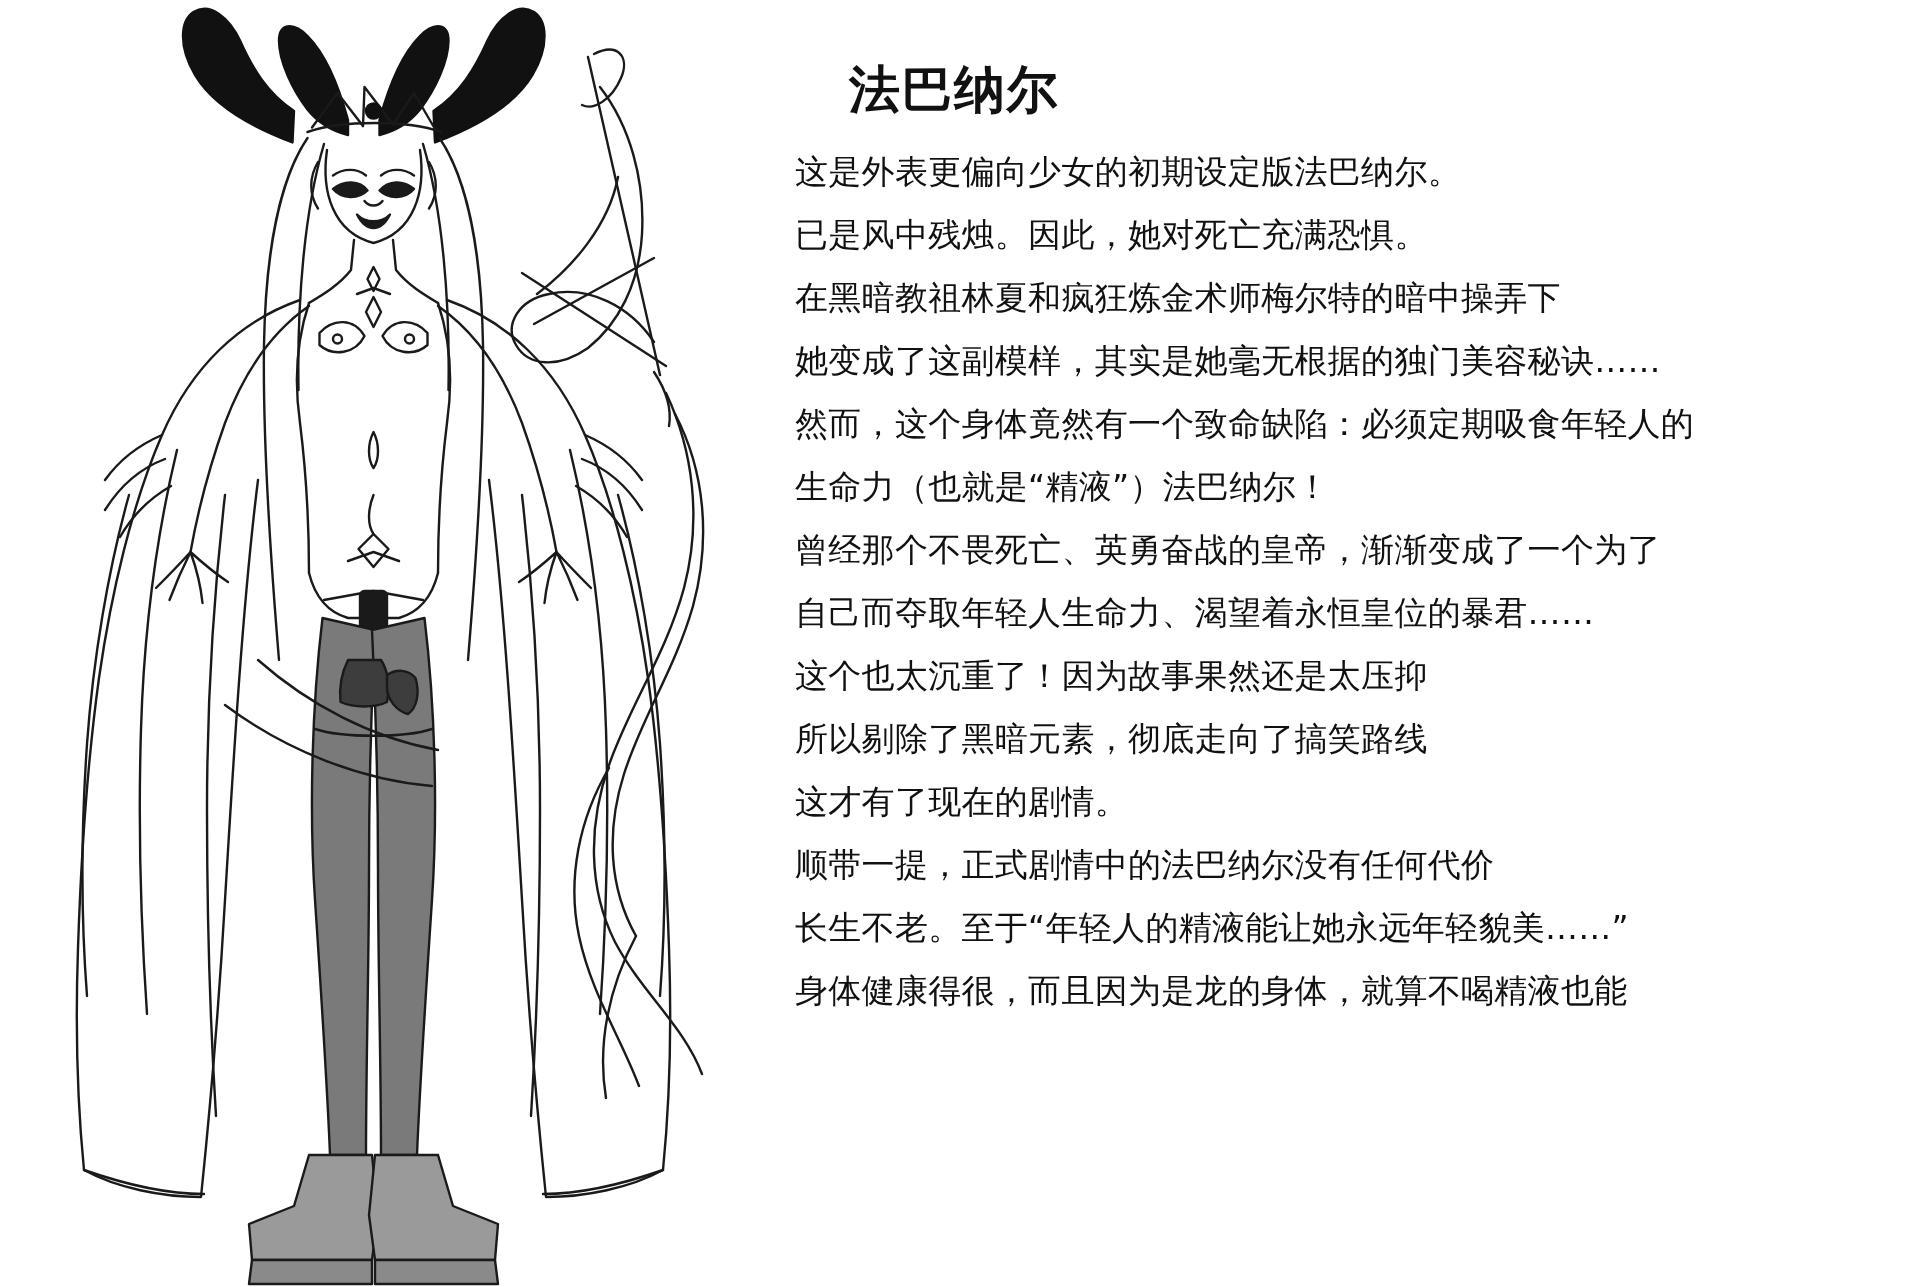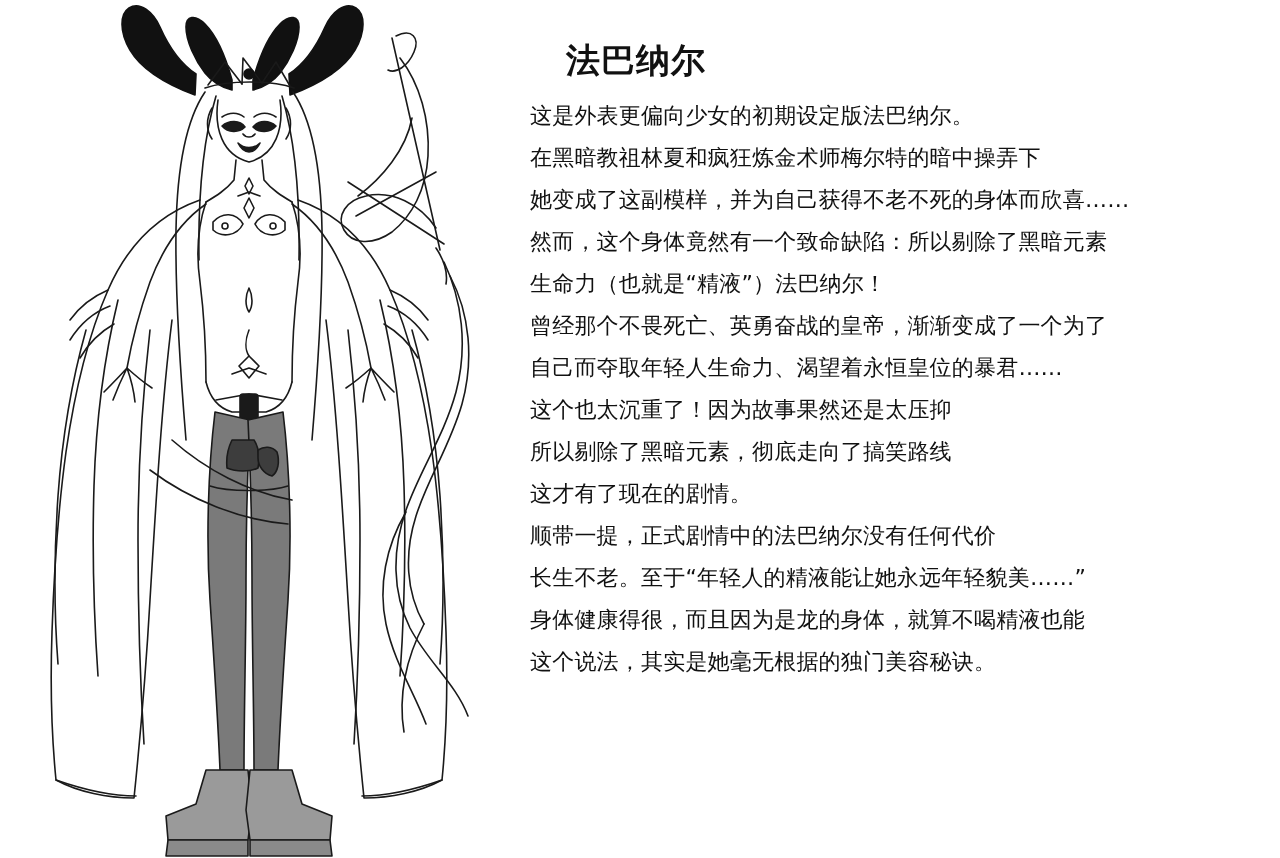--- a/index.html
+++ b/index.html
@@ -171,29 +171,29 @@
         <path d="M424 624 C406 658 398 696 404 732"></path>
 
       </g>
     </svg>
   </div>
 
   <div class="text-panel">
     <div class="title">法巴纳尔</div>
     <ul class="body-lines">
       <li>这是外表更偏向少女的初期设定版法巴纳尔。</li>
+      <li>已是风中残烛。因此，她对死亡充满恐惧。</li>
       <li>在黑暗教祖林夏和疯狂炼金术师梅尔特的暗中操弄下</li>
-      <li>她变成了这副模样，并为自己获得不老不死的身体而欣喜……</li>
-      <li>然而，这个身体竟然有一个致命缺陷：所以剔除了黑暗元素</li>
+      <li>她变成了这副模样，其实是她毫无根据的独门美容秘诀……</li>
+      <li>然而，这个身体竟然有一个致命缺陷：必须定期吸食年轻人的</li>
       <li>生命力（也就是“精液”）法巴纳尔！</li>
       <li>曾经那个不畏死亡、英勇奋战的皇帝，渐渐变成了一个为了</li>
       <li>自己而夺取年轻人生命力、渴望着永恒皇位的暴君……</li>
       <li>这个也太沉重了！因为故事果然还是太压抑</li>
       <li>所以剔除了黑暗元素，彻底走向了搞笑路线</li>
       <li>这才有了现在的剧情。</li>
       <li>顺带一提，正式剧情中的法巴纳尔没有任何代价</li>
       <li>长生不老。至于“年轻人的精液能让她永远年轻貌美……”</li>
       <li>身体健康得很，而且因为是龙的身体，就算不喝精液也能</li>
-      <li>这个说法，其实是她毫无根据的独门美容秘诀。</li>
     </ul>
   </div>
 
 </div>
 
 </body></html>

